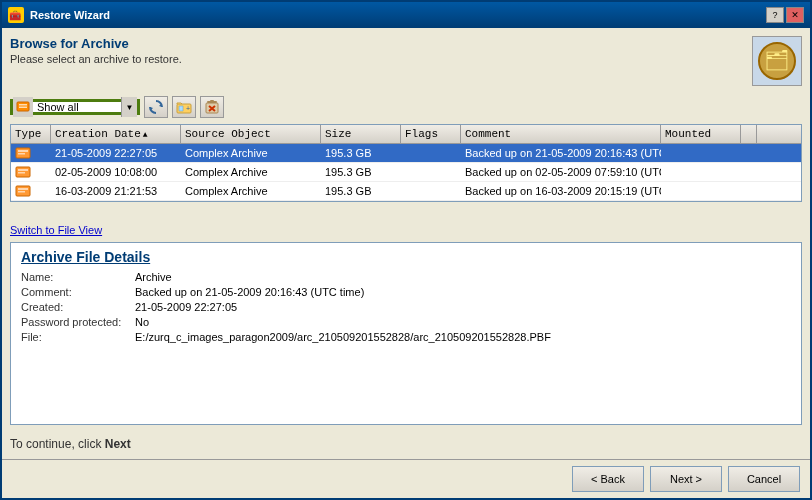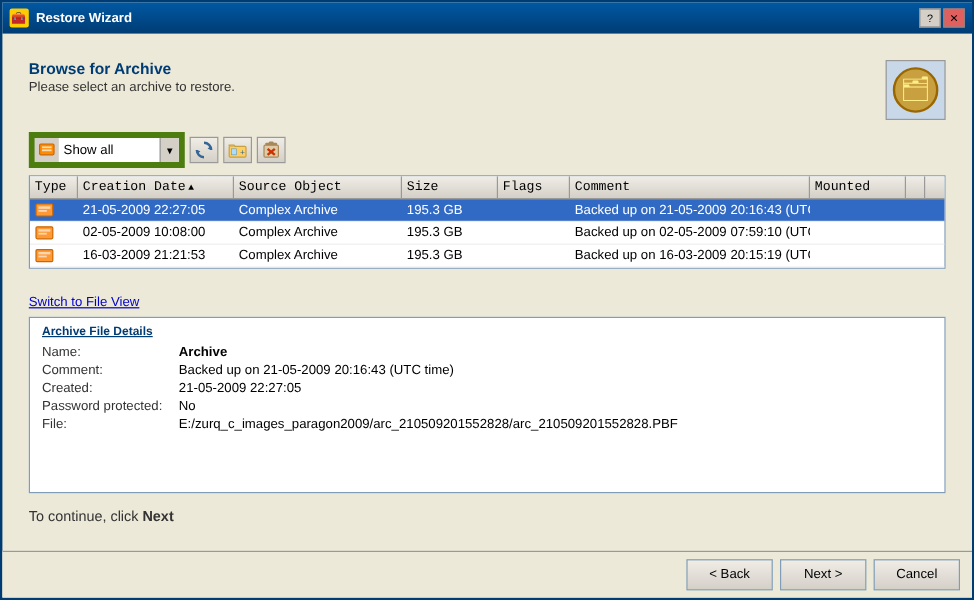--- a/index.html
+++ b/index.html
@@ -66,21 +66,21 @@
       cursor: pointer;
       color: #000;
     }
 
     .titlebar-btn.close { background: #e06060; }
 
     .content {
       flex: 1;
       display: flex;
       flex-direction: column;
-      padding: 22px;
+      padding: 8px;
       gap: 6px;
     }
 
     .header-area {
       display: flex;
       align-items: flex-start;
       justify-content: space-between;
     }
 
     .header-text {}
@@ -109,23 +109,23 @@
     .toolbar {
       display: flex;
       align-items: center;
       gap: 4px;
       margin-top: 4px;
     }
 
     .dropdown-combo {
       display: flex;
       align-items: center;
-      border: 5px solid #4d7c0f;
+      border: 3px solid #4d7c0f;
       background: white;
-      height: 30px;
+      height: 16px;
       width: 130px;
     }
 
     .dropdown-combo-icon {
       width: 20px;
       height: 20px;
       display: flex;
       align-items: center;
       justify-content: center;
       background: #d4d0c8;
@@ -224,21 +224,21 @@
 
     .details-section {
       border: 1px solid #7f9db9;
       background: white;
       flex: 1;
       padding: 6px 10px;
     }
 
     .details-title {
       color: #003c74;
-      font-size: 10px;
+      font-size: 14px;
       font-weight: bold;
       margin-bottom: 6px;
       text-decoration: underline;
     }
 
     .details-grid {
       display: grid;
       grid-template-columns: 110px 1fr;
       gap: 3px 4px;
     }
@@ -247,21 +247,21 @@
       color: #333;
       font-size: 11px;
     }
 
     .detail-value {
       font-size: 11px;
       color: #000;
     }
 
     .detail-value.bold {
-      font-weight: bold;
+      font-weight: normal;
     }
 
     .footer-text {
       font-size: 12px;
       color: #333;
       margin-top: 6px;
     }
 
     .footer-text strong {
       font-weight: bold;

